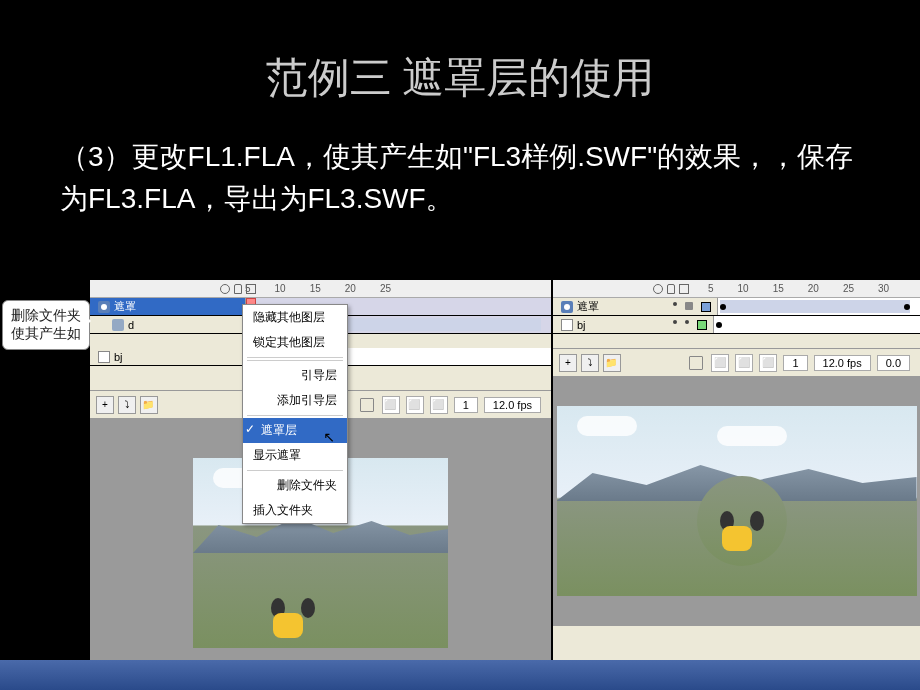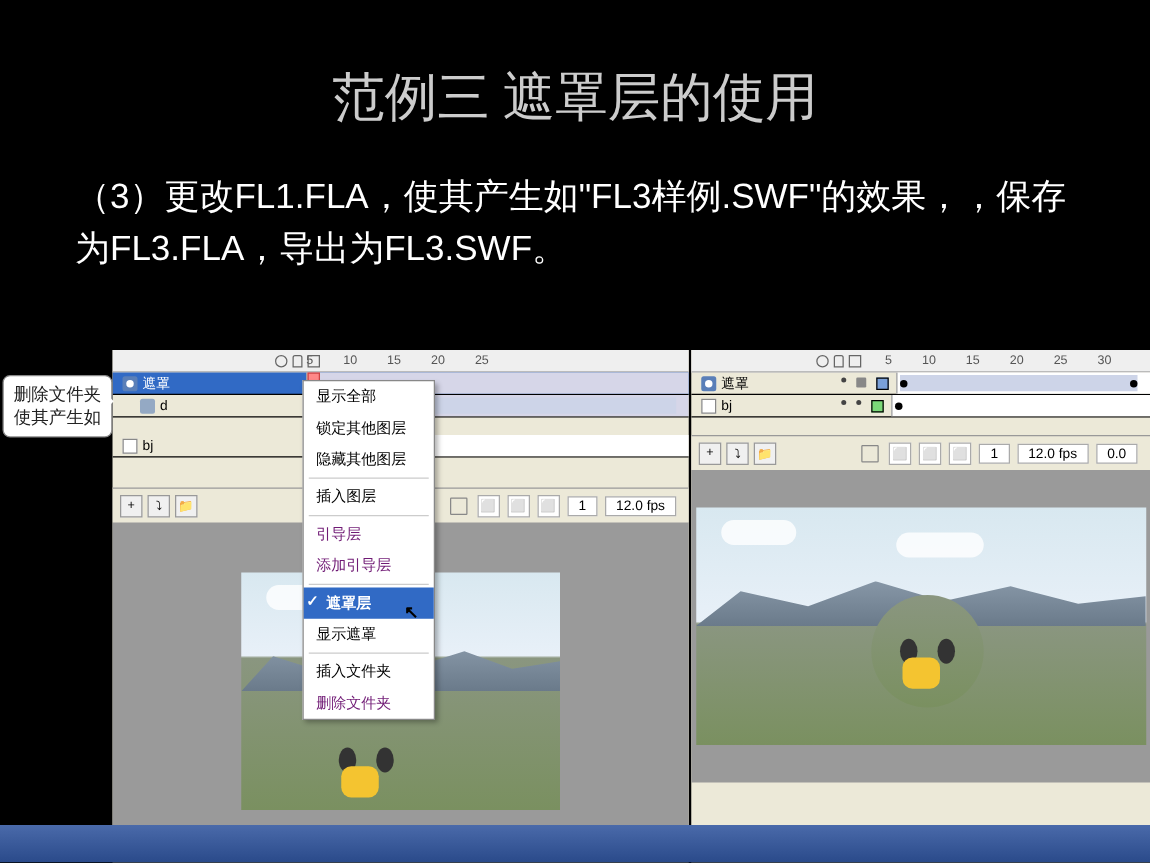--- a/index.html
+++ b/index.html
@@ -46,22 +46,22 @@
 
 .tl-bottom { height: 28px; background: #ece9d8; display: flex; align-items: center; padding: 0 6px; gap: 4px; border-top: 1px solid #999; font-family: "Courier New", monospace; font-size: 11px; }
 .tb-btn { width: 18px; height: 18px; border: 1px solid #999; background: #f0f0f0; display: inline-flex; align-items: center; justify-content: center; font-size: 10px; }
 .tb-spacer { flex: 1; }
 .trash-icon { width: 14px; height: 14px; border: 1px solid #888; border-radius: 1px; }
 .tl-status { display: flex; gap: 6px; align-items: center; margin-left: auto; padding: 0 4px; }
 .tl-status span { background: #fff; border: 1px solid #aaa; padding: 1px 8px; }
 
 .ctx-menu { position: absolute; left: 152px; top: 24px; width: 106px; background: #fff; border: 1px solid #888; box-shadow: 2px 2px 4px rgba(0,0,0,0.3); z-index: 20; font-size: 12px; }
 .ctx-item { padding: 4px 10px; color: #000; cursor: default; }
-.ctx-item.disabled { color: #701a75; }
-.ctx-item.selected { background: #316ac5; color: #fff; position: relative; font-weight: bold; }
+.ctx-item.disabled { color: #000000; text-align: right; }
+.ctx-item.selected { background: #316ac5; color: #fff; position: relative; }
 .ctx-item.selected::before { content: "✓"; position: absolute; left: 2px; }
 .ctx-sep { height: 1px; background: #ccc; margin: 2px 4px; }
 .cursor-arrow { position: absolute; right: 12px; bottom: -2px; font-size: 14px; color: #000; pointer-events: none; }
 
 .canvas-area { height: 270px; background: #9a9a9a; display: flex; align-items: center; justify-content: center; }
 .stage { background: linear-gradient(to bottom, #d8e8f0 0%, #e8f0f8 35%, #8a9680 36%, #7a9060 100%); position: relative; overflow: hidden; }
 .stage-left { width: 255px; height: 190px; }
 .stage-right { width: 360px; height: 190px; }
 .mountains { position: absolute; bottom: 50%; left: 0; right: 0; height: 40px; background: linear-gradient(to top, #6a7a8a, #8a9aaa); clip-path: polygon(0 100%, 10% 30%, 25% 60%, 40% 10%, 55% 50%, 70% 20%, 85% 55%, 100% 40%, 100% 100%); }
 .clouds { position: absolute; top: 10px; left: 20px; width: 60px; height: 20px; background: #fff; border-radius: 20px; opacity: 0.8; }
@@ -156,37 +156,35 @@
         <div class="mountains"></div>
         <div class="dog-char dog-left">
           <div class="dog-ear" style="left:-2px"></div>
           <div class="dog-ear" style="right:-2px"></div>
           <div class="dog-body"></div>
         </div>
       </div>
     </div>
 
     <div class="ctx-menu">
-      <div class="ctx-item">显示全部</div>
+      <div class="ctx-item">隐藏其他图层</div>
       <div class="ctx-item">锁定其他图层</div>
-      <div class="ctx-item">隐藏其他图层</div>
-      <div class="ctx-sep"></div>
-      <div class="ctx-item">插入图层</div>
+      <div class="ctx-sep"></div>
       <div class="ctx-sep"></div>
       <div class="ctx-item disabled">引导层</div>
       <div class="ctx-item disabled">添加引导层</div>
       <div class="ctx-sep"></div>
       <div class="ctx-item selected">
         <span style="padding-left:8px">遮罩层</span>
         <span class="cursor-arrow">↖</span>
       </div>
       <div class="ctx-item">显示遮罩</div>
       <div class="ctx-sep"></div>
+      <div class="ctx-item disabled">删除文件夹</div>
       <div class="ctx-item">插入文件夹</div>
-      <div class="ctx-item disabled">删除文件夹</div>
     </div>
   </div>
 
   <div class="panel panel-right">
     <div class="tl-header" style="padding-left:125px">
       <div class="tl-icons" style="left:100px">
         <span class="eye-icon"></span>
         <span class="lock-icon"></span>
         <span class="box-icon"></span>
       </div>

